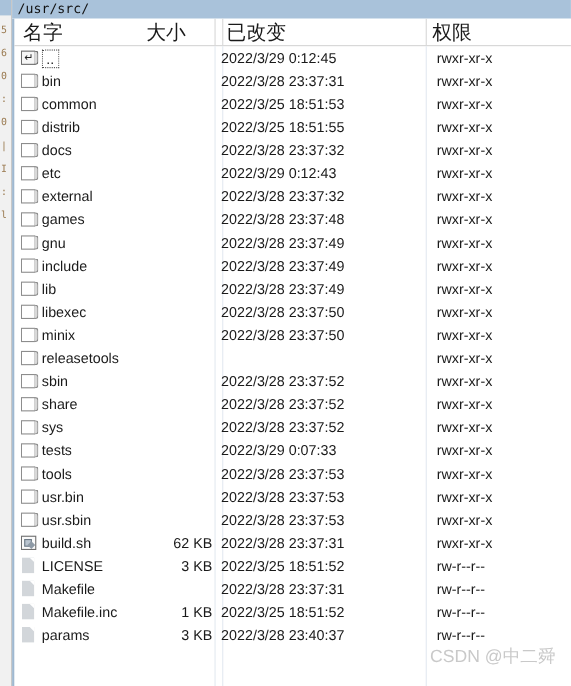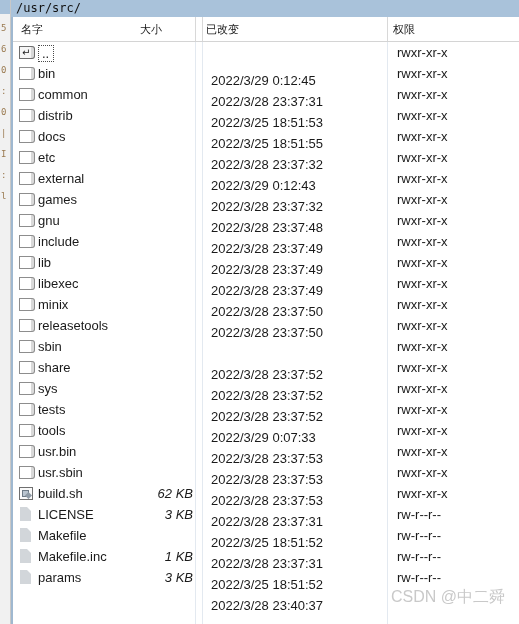--- a/index.html
+++ b/index.html
@@ -87,21 +87,21 @@
     position: relative;
     height: 25px;
     border-bottom: 1px solid #d4d4d4;
     box-sizing: border-box;
   }
   #header-row .hcell {
     position: absolute;
     top: 0;
     height: 24px;
     line-height: 24px;
-    font-size: 11px;
+    font-size: 18px;
     color: #1a1a1a;
     white-space: nowrap;
     overflow: hidden;
   }
   .hc-name { left: 8px; }
   .hc-size { left: 96px; width: 84px; text-align: center; }
   .hc-date { left: 193px; }
   .hc-perm { left: 380px; }
 
   .hdiv {
@@ -139,22 +139,22 @@
     top: 0;
     height: 21px;
     line-height: 21px;
     font-size: 13px;
     color: #1a1a1a;
     overflow: hidden;
     white-space: nowrap;
   }
   .c-icon { left: 6px; width: 16px; top: 2px; height: 17px; }
   .c-name { left: 25px; max-width: 155px; }
-  .c-size { left: 96px; width: 84px; text-align: right; font-style: italic; }
-  .c-date { left: 198px; margin-top: 28px; }
+  .c-size { left: 96px; width: 84px; text-align: right; }
+  .c-date { left: 188px; }
   .c-perm { left: 384px; }
 
   
   .sel-box {
     display: inline-block;
     border: 1px dotted #4a4a4a;
     padding: 0 4px 0 3px;
     line-height: 15px;
     height: 15px;
     position: relative;

